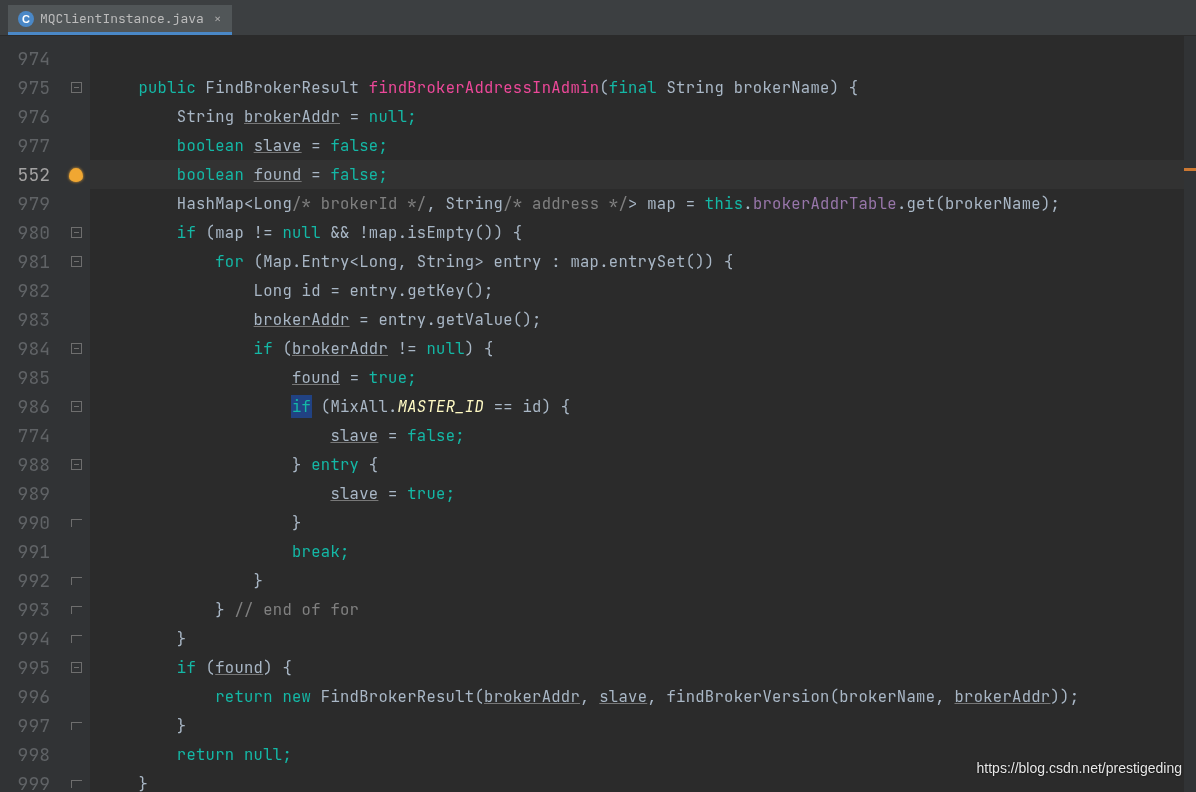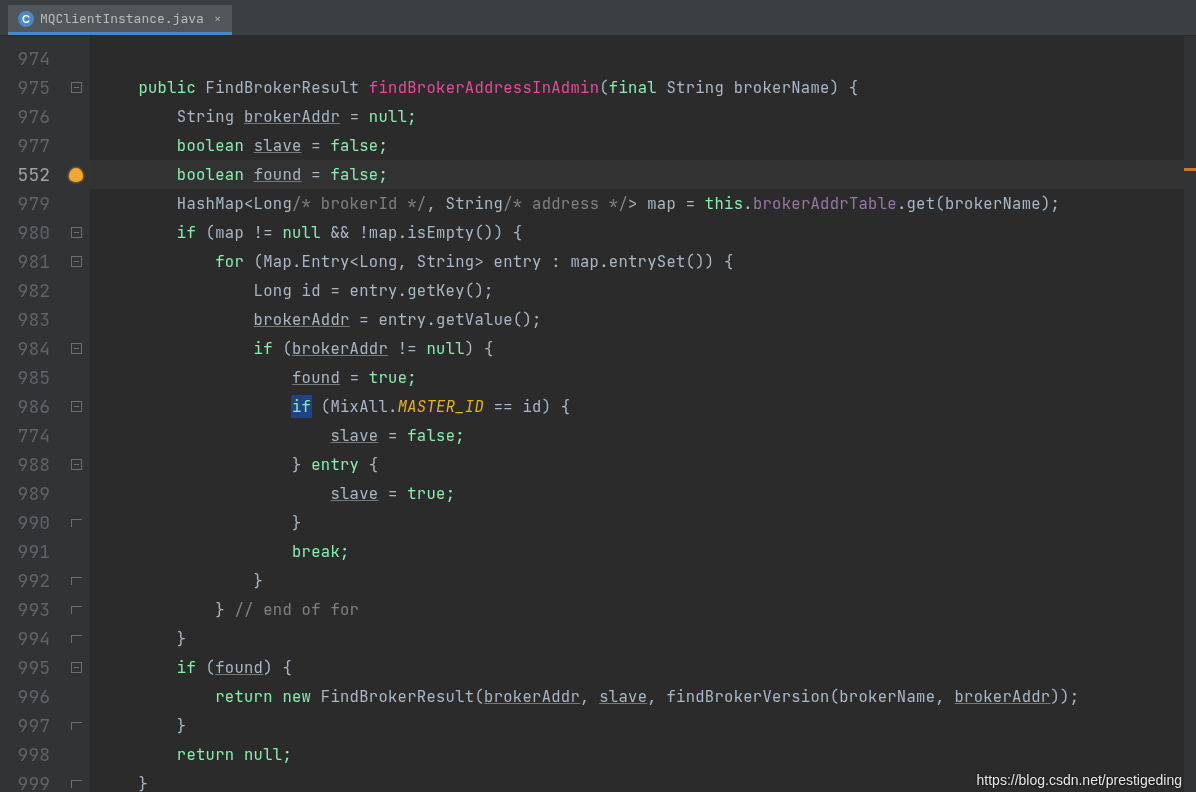--- a/index.html
+++ b/index.html
@@ -100,33 +100,33 @@
     height:29px;
     line-height:29px;
     white-space:pre;
     padding-left:10px;
   }
   .code-line.current{background:#323232;}
   .current-row-overlay{
     position:absolute;left:0;right:0;height:29px;background:#323232;z-index:0;
   }
   .code-area .code-line{position:relative;z-index:1;}
-  .kw{color:#86efac;}
+  .kw{color:#14b8a6;}
   .method{color:#ec4899;}
   .str,.comment{color:#808080;}
   .field{color:#9876AA;}
-  .static{color:#eab308;font-style:italic;}
+  .static{color:#fef9c3;font-style:italic;}
   .und{text-decoration:underline;text-decoration-color:#777;}
   .hlbox{background:#214283;outline:1px solid #214283;}
   .right-strip{
     width:12px;background:#313335;
   }
   .right-strip .mark{height:3px;background:#CC7832;margin-top:132px;}
   .watermark{
-    position:absolute;right:14px;bottom:4px;
+    position:absolute;right:14px;bottom:16px;
     color:#e8e8e8;font-family:sans-serif;font-size:14px;
     text-shadow:0 0 2px #000;
     z-index:5;
   }
 </style>
 </head>
 <body>
 
 <div class="tab-bar">
   <div class="tab">

